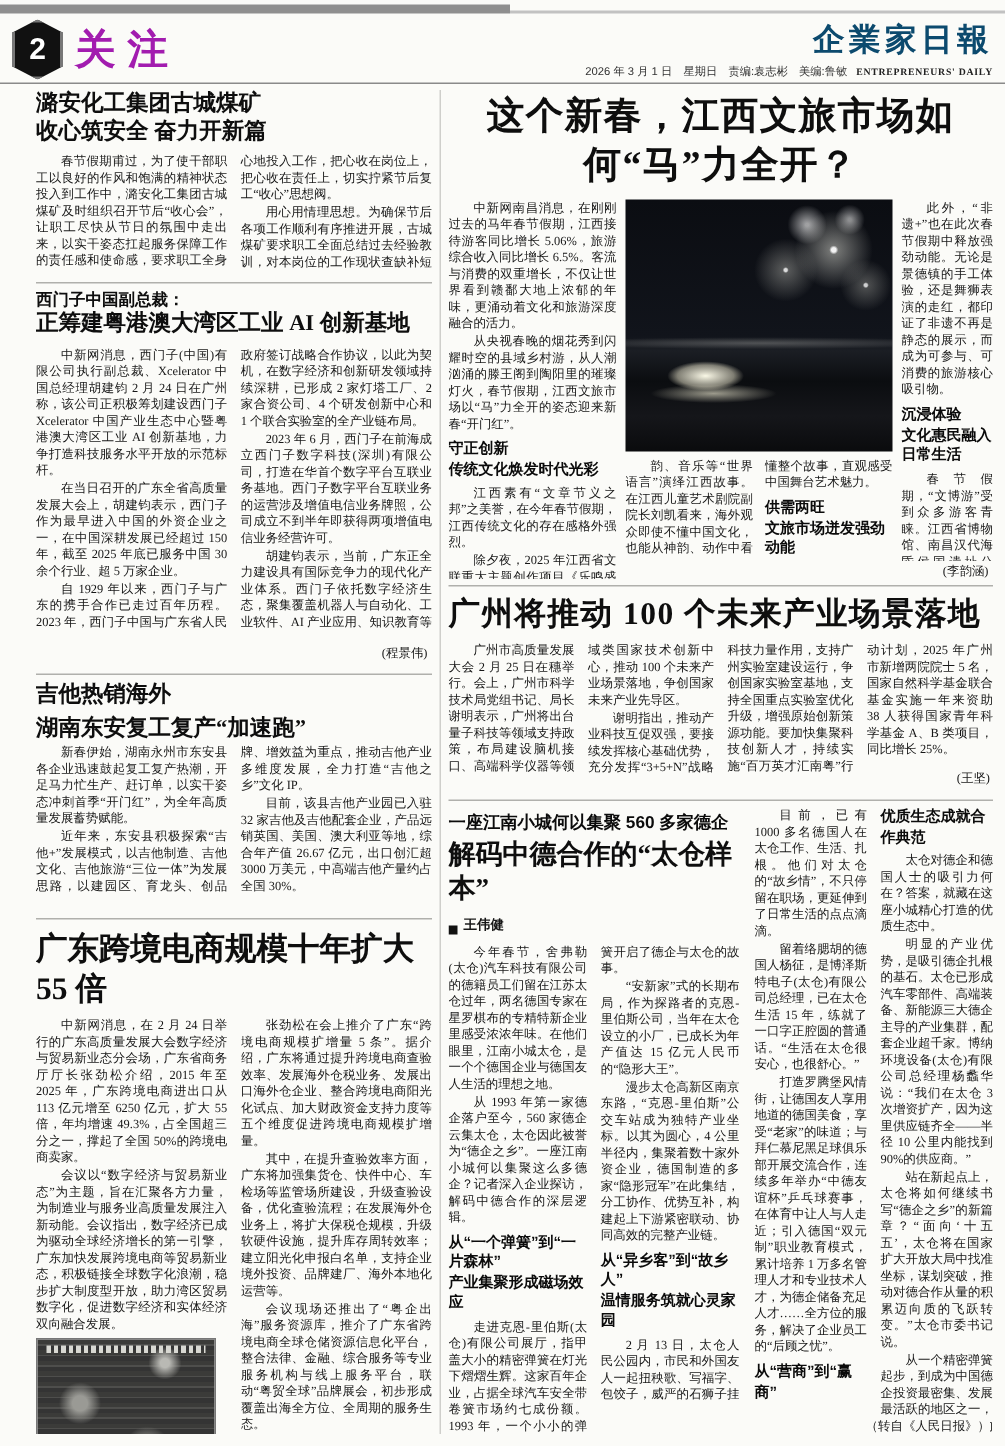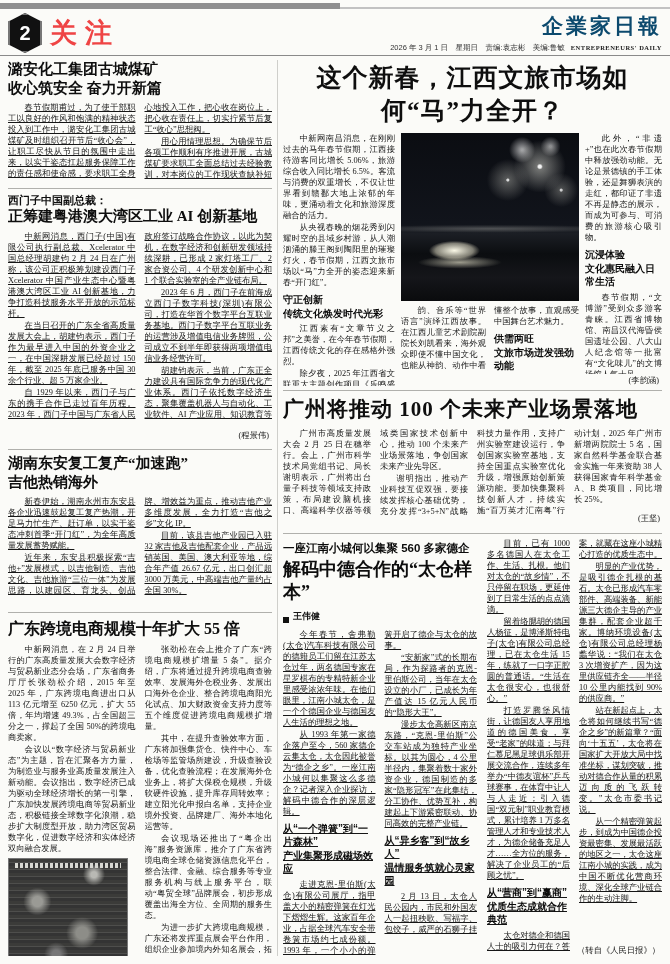--- a/index.html
+++ b/index.html
@@ -10,56 +10,56 @@
   .hdr{position:relative;height:56px;}
   .band{position:absolute;left:-8px;top:3px;width:340px;height:6px;background:#8f8f8f;}
   .thinband{position:absolute;left:332px;right:-8px;top:7px;height:2px;background:#c2c2c2;}
   .hdr-row{position:absolute;left:0;right:0;top:12px;bottom:3px;display:flex;
            justify-content:space-between;align-items:flex-end;}
   .hdr-left{display:flex;align-items:center;gap:8px;}
   .badge{width:30px;height:36px;background:#111;color:#fff;
          clip-path:polygon(50% 0,100% 22%,100% 78%,50% 100%,0 78%,0 22%);
          display:flex;align-items:center;justify-content:center;
          font:700 20px "Liberation Sans",sans-serif;border:2px solid #777;}
-  .section-title{font:900 27px "Liberation Sans",sans-serif;letter-spacing:8px;color:#ef4444;}
+  .section-title{font:900 27px "Liberation Sans",sans-serif;letter-spacing:8px;color:#a21caf;}
   .hdr-right{text-align:right;line-height:1.1;}
   .masthead{font:700 21px "Liberation Serif",serif;letter-spacing:3px;color:#0c4a6e;}
   .dateline-row{font:400 7.5px "Liberation Sans",sans-serif;color:#333;margin-top:3px;
                 display:flex;gap:6px;justify-content:flex-end;align-items:baseline;}
   .m-en{font:700 6.5px "Liberation Serif",serif;letter-spacing:.5px;color:#222;}
   .hdr-rule{position:absolute;left:-8px;right:-8px;bottom:0;border-bottom:1.5px solid #8a8a8a;}
   
-  .grid{display:flex;height:900px;padding-top:4px;box-sizing:border-box;}
+  .grid{display:flex;height:900px;padding-top:4px;box-sizing:border-box;margin-left:16px;}
   .col-left{width:264px;flex:none;display:flex;flex-direction:column;}
   .vrule{width:1px;background:#cfcfcb;margin:0 5px;flex:none;}
   .col-right{flex:1;min-width:0;display:flex;flex-direction:column;}
   .hr{border-top:1px solid #b0b0ac;margin:4px 0;flex:none;}
   
   article{overflow:hidden;position:relative;}
   .t-serif{font-family:"Liberation Serif",serif;font-weight:700;color:#0e0e0e;}
   .body p{font-size:8.3px;line-height:11px;margin:0 0 1px;text-align:justify;text-indent:2em;}
   .byline{font-size:8.3px;text-align:right;padding-right:3px;margin-top:1px;}
-  .cols2{columns:2;column-gap:9px;column-fill:auto;text-decoration:underline;}
+  .cols2{columns:2;column-gap:9px;column-fill:auto;}
   .cols4{columns:4;column-gap:9px;column-fill:auto;}
   .subhead{font:700 10px "Liberation Sans",sans-serif;line-height:1.35;margin:5px 0 3px;
            text-indent:0;color:#0b0b0b;}
   .subhead span{display:block;}
   
   .a1{height:124px;flex:none;}
   .a1 .art-title{font-size:15px;line-height:1.28;}
   .a1 .body{height:82px;}
   .a2{height:252px;flex:none;}
   .a2 .t1{font-size:11px;line-height:1.3;}
   .a2 .t2{font-size:15px;line-height:1.3;}
   .a2 .body{height:198px;}
   .a3{height:154px;flex:none;}
   .a3 .art-title{font-size:15px;line-height:1.28;}
   .a3 .body{height:100px;}
   .a4{flex:1;}
-  .a4 .art-title{font-size:16px;line-height:1.3;margin:2px 0 4px;}
+  .a4 .art-title{font-size:21px;line-height:1.3;margin:2px 0 4px;}
   .a4 .bodywrap{display:flex;gap:9px;height:332px;}
   .a4 .colA,.a4 .colB{flex:1;min-width:0;overflow:hidden;}
   .miniphoto{width:118px;height:112px;max-width:100%;border:1px solid #777;margin-top:4px;
      background:
        radial-gradient(circle at 72% 14%, #b9b9b4 0 3px, transparent 11px),
        radial-gradient(circle at 24% 38%, #9a9a95 0 5px, transparent 14px),
        radial-gradient(circle at 62% 66%, #8d8d88 0 6px, transparent 16px),
        radial-gradient(circle at 40% 85%, #777 0 4px, transparent 12px),
        repeating-linear-gradient(0deg,#343434 0 3px,#4e4e4c 3px 4px,#3b3b39 4px 7px);}
   .miniphoto .capsim{height:5px;margin:4px 6px 0;
@@ -152,22 +152,22 @@
           <p>2023 年 6 月，西门子在前海成立西门子数字科技(深圳)有限公司，打造在华首个数字平台互联业务基地。西门子数字平台互联业务的运营涉及增值电信业务牌照，公司成立不到半年即获得两项增值电信业务经营许可。</p>
           <p>胡建钧表示，当前，广东正全力建设具有国际竞争力的现代化产业体系。西门子依托数字经济生态，聚集覆盖机器人与自动化、工业软件、AI 产业应用、知识教育等领域的超 300 家合作伙伴，并上线 400 多个数字化、低碳化解决方案。</p>
 
         </div>
         <div class="byline">(程景伟)</div>
       </article>
 
       <div class="hr"></div>
 
       <article class="a3">
+        <div class="art-title t-serif" style="margin-bottom:4px;">吉他热销海外</div>
         <div class="art-title t-serif">湖南东安复工复产“加速跑”</div>
-        <div class="art-title t-serif" style="margin-bottom:4px;">吉他热销海外</div>
         <div class="body cols2">
           <p>新春伊始，湖南永州市东安县各企业迅速鼓起复工复产热潮，开足马力忙生产、赶订单，以实干姿态冲刺首季“开门红”，为全年高质量发展蓄势赋能。</p>
           <p>近年来，东安县积极探索“吉他+”发展模式，以吉他制造、吉他文化、吉他旅游“三位一体”为发展思路，以建园区、育龙头、创品牌、增效益为重点，推动吉他产业多维度发展，全力打造“吉他之乡”文化 IP。</p>
           <p>目前，该县吉他产业园已入驻 32 家吉他及吉他配套企业，产品远销英国、美国、澳大利亚等地，综合年产值 26.67 亿元，出口创汇超 3000 万美元，中高端吉他产量约占全国 30%。</p>
 
         </div>
       </article>
 
       <div class="hr"></div>
 

